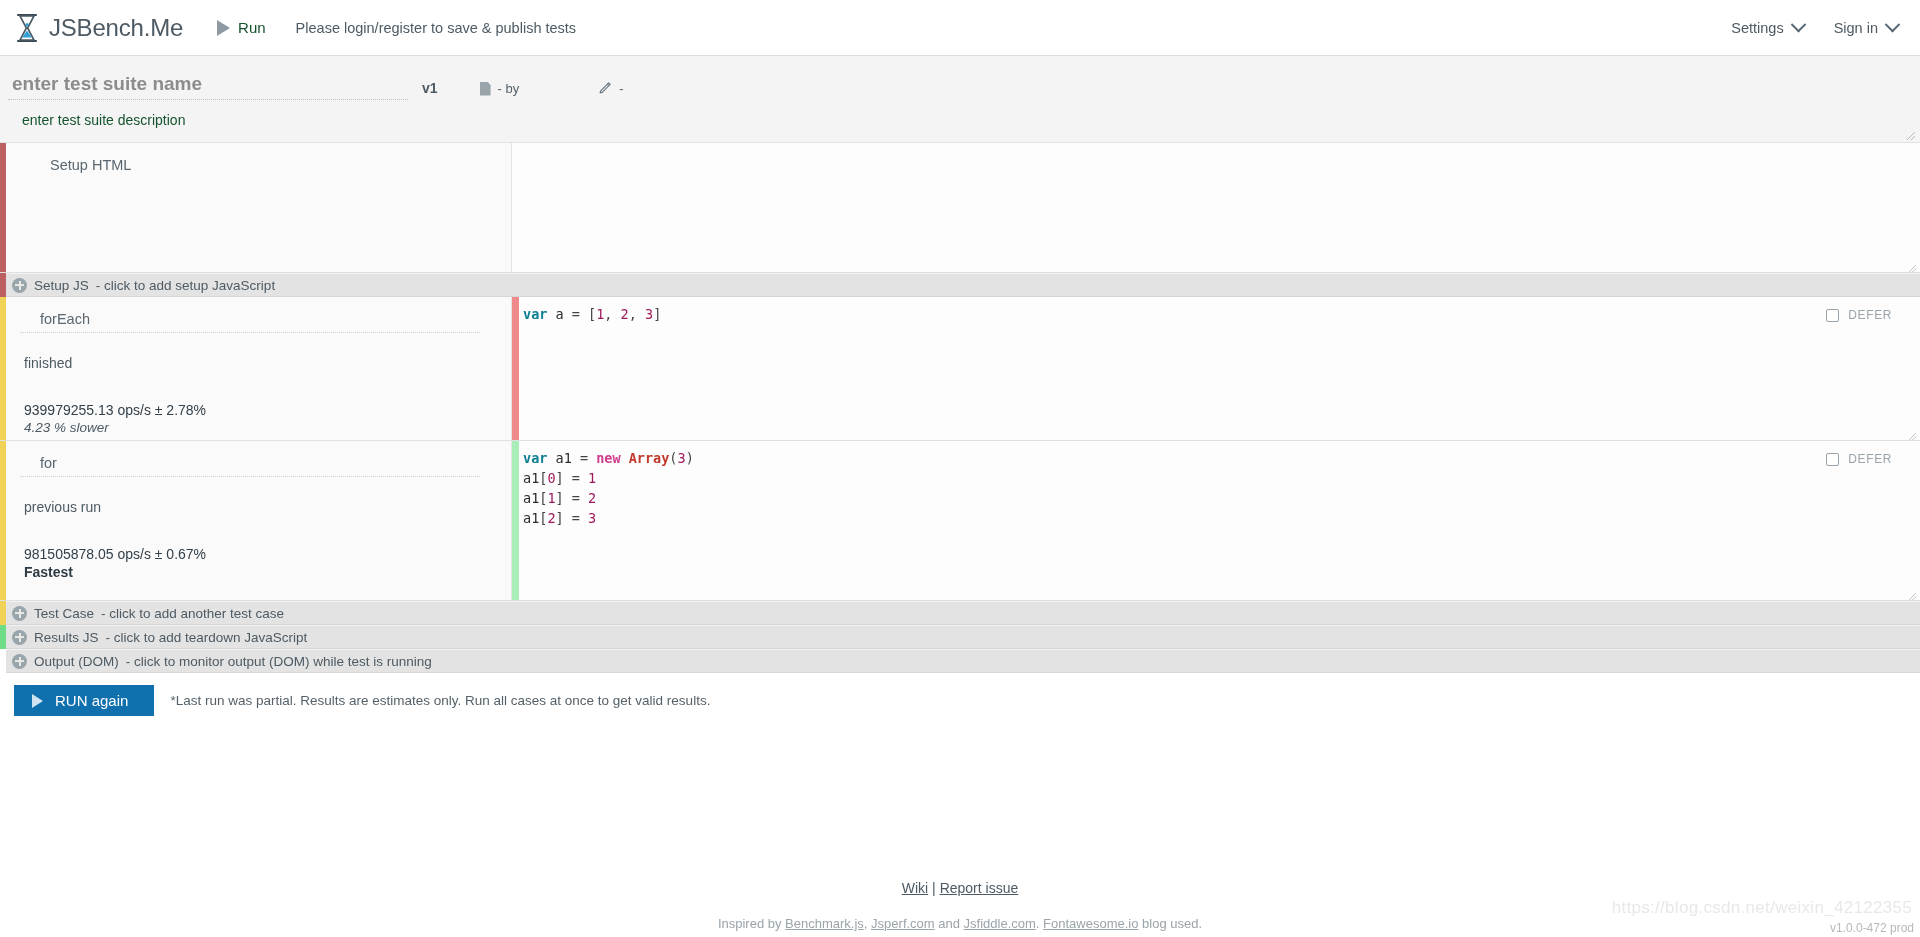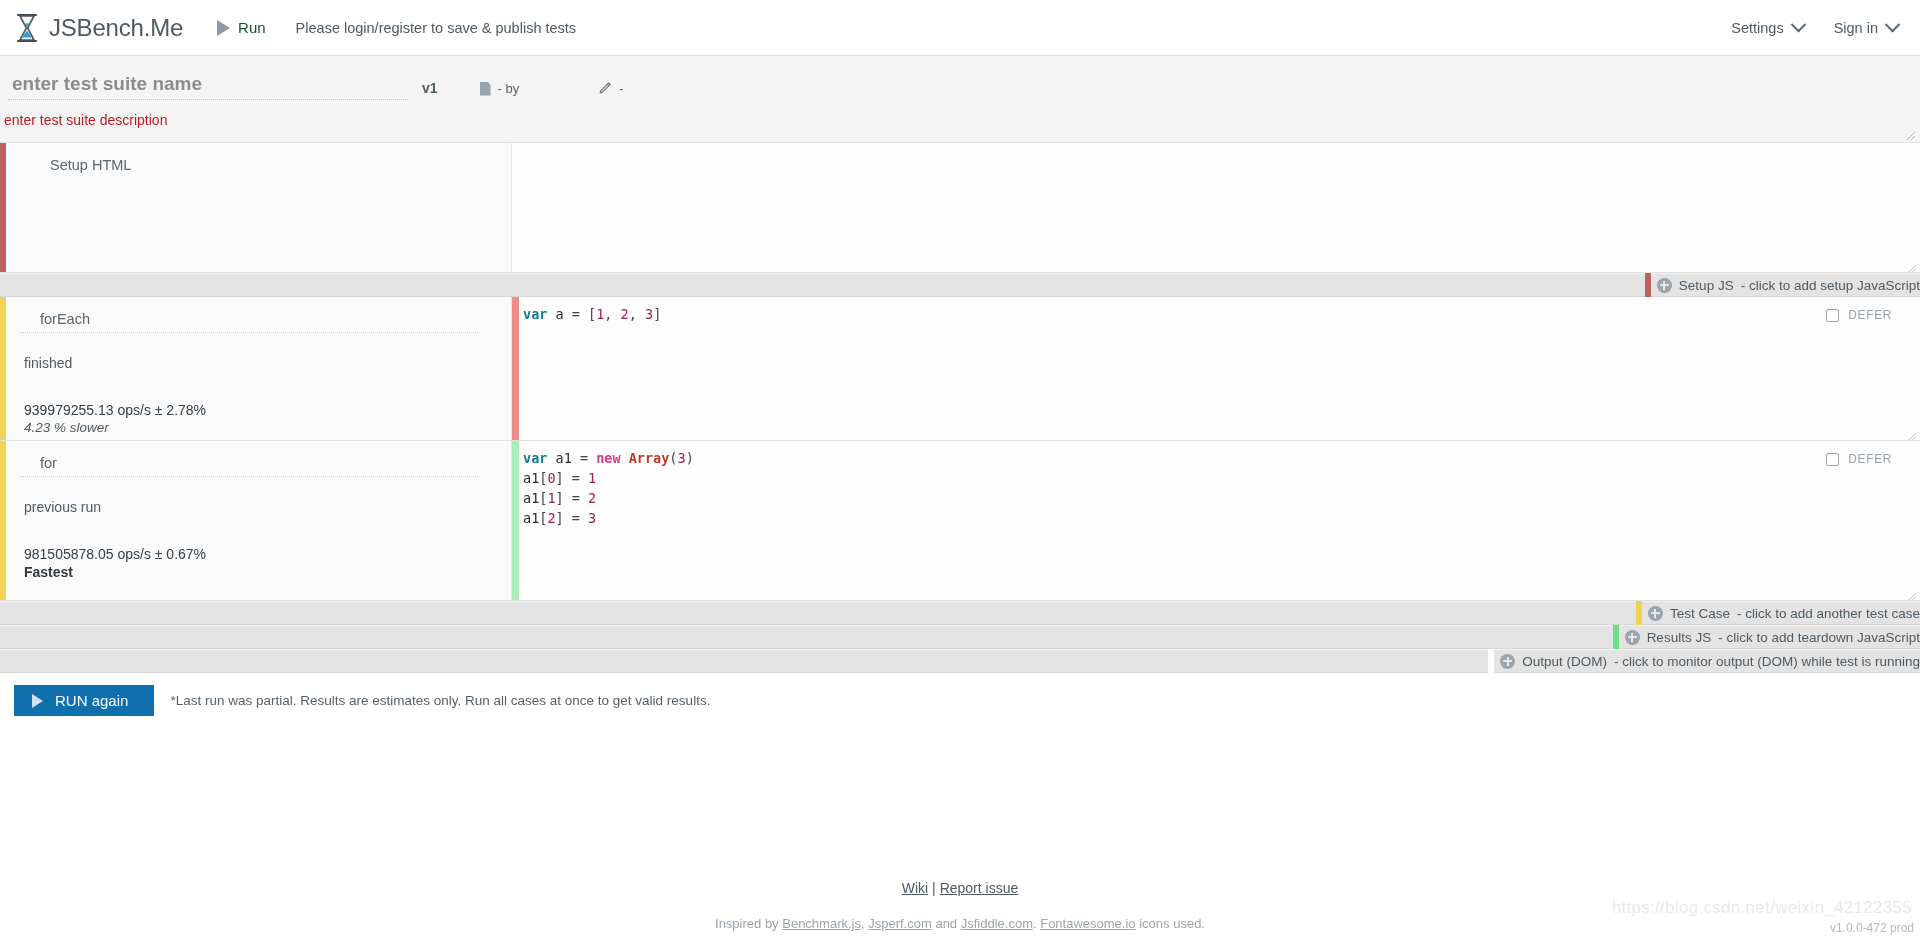--- a/index.html
+++ b/index.html
@@ -93,23 +93,23 @@
     background: #9aa4ab;
     position: relative;
     display:inline-block;
     clip-path: polygon(0 0, 72% 0, 100% 26%, 100% 100%, 0 100%);
   }
   .suite-author { display:flex; align-items:center; gap:7px; margin-left: 78px; padding-bottom:4px; font-size:13px; color:#55616a;}
   .ic-pencil {
     width: 15px; height: 15px; display:inline-block; position:relative;
   }
   .suite-desc {
-    padding: 12px 8px 14px 4px;
+    padding: 12px 8px 14px 22px;
     font-size: 14px;
-    color: #b91c1c;
+    color: #14532d;
     position: relative;
   }
   .resize-grip {
     position:absolute; right: 4px; bottom: 2px;
     width: 12px; height: 12px;
   }
 
   
   .pane {
     display: flex;
@@ -162,21 +162,20 @@
   .pane-setup-html .pane-left { padding-top: 12px; }
 
   
   .addrow {
     display: flex; align-items: center;
     height: 24px;
     background: #e3e3e3;
     border-bottom: 1px solid #d6d6d6;
     border-top: 1px solid #f2f2f2;
     cursor: pointer;
-    justify-content: flex-end;
   }
   .addrow .bar { height: 24px; }
   .addrow-label {
     font-size: 13.5px; color: #4d5a63;
     display:flex; align-items:center; gap:7px;
     padding-left: 6px;
   }
   .plus-ic {
     width: 15px; height: 15px; border-radius: 50%;
     background: #9aa4ab; position: relative; flex:0 0 15px;
@@ -464,17 +463,17 @@
   <div class="run-note">*Last run was partial. Results are estimates only. Run all cases at once to get valid results.</div>
 </div>
 
 <div class="footer">
   <div class="footer-links">
     <a href="#">Wiki</a>
     <span style="text-decoration:none">|</span>
     <a href="#">Report issue</a>
   </div>
   <div class="footer-credit">
-    <span style="text-decoration:none">Inspired by </span><a href="#">Benchmark.js</a><span style="text-decoration:none">, </span><a href="#">Jsperf.com</a><span style="text-decoration:none"> and </span><a href="#">Jsfiddle.com</a><span style="text-decoration:none">. </span><a href="#">Fontawesome.io</a><span style="text-decoration:none"> icons used.</span>
+    <span style="text-decoration:none">Inspired by </span><a href="#">Benchmark.js</a><span style="text-decoration:none">, </span><a href="#">Jsperf.com</a><span style="text-decoration:none"> and </span><a href="#">Jsfiddle.com</a><span style="text-decoration:none">. </span><a href="#">Fontawesome.io</a><span style="text-decoration:none"> blog used.</span>
   </div>
   <div class="watermark">https://blog.csdn.net/weixin_42122355</div>
   <div class="version">v1.0.0-472 prod</div>
 </div>
 
 </body></html>

